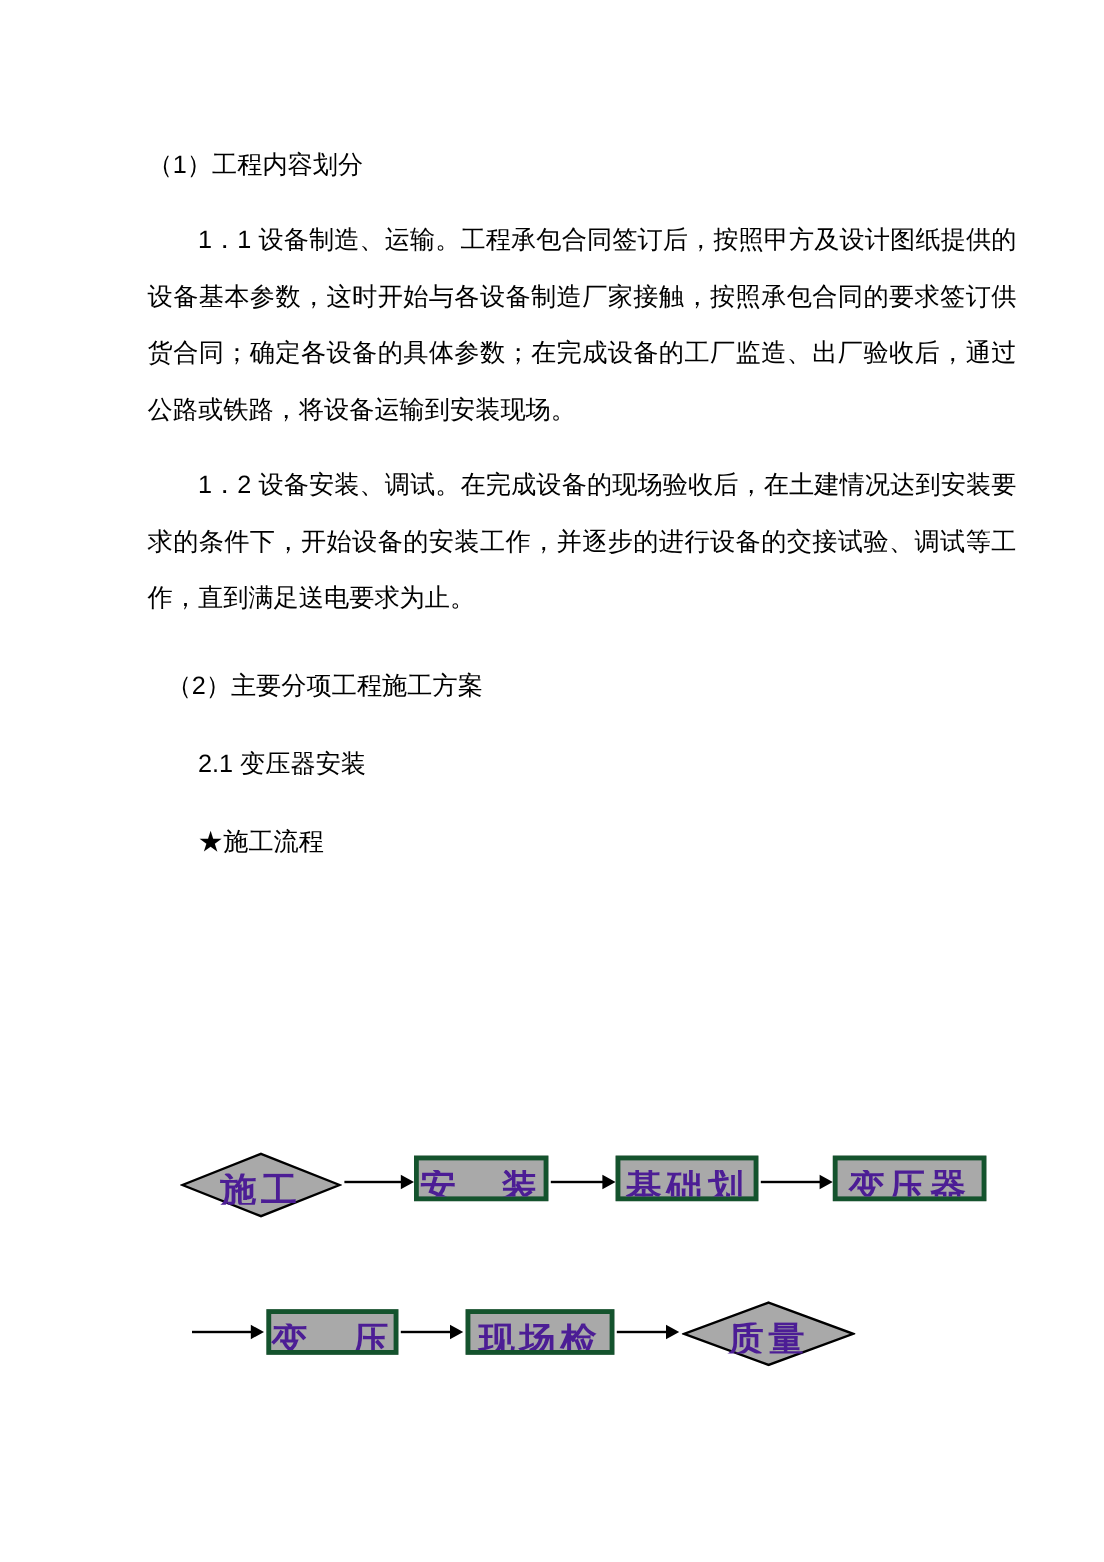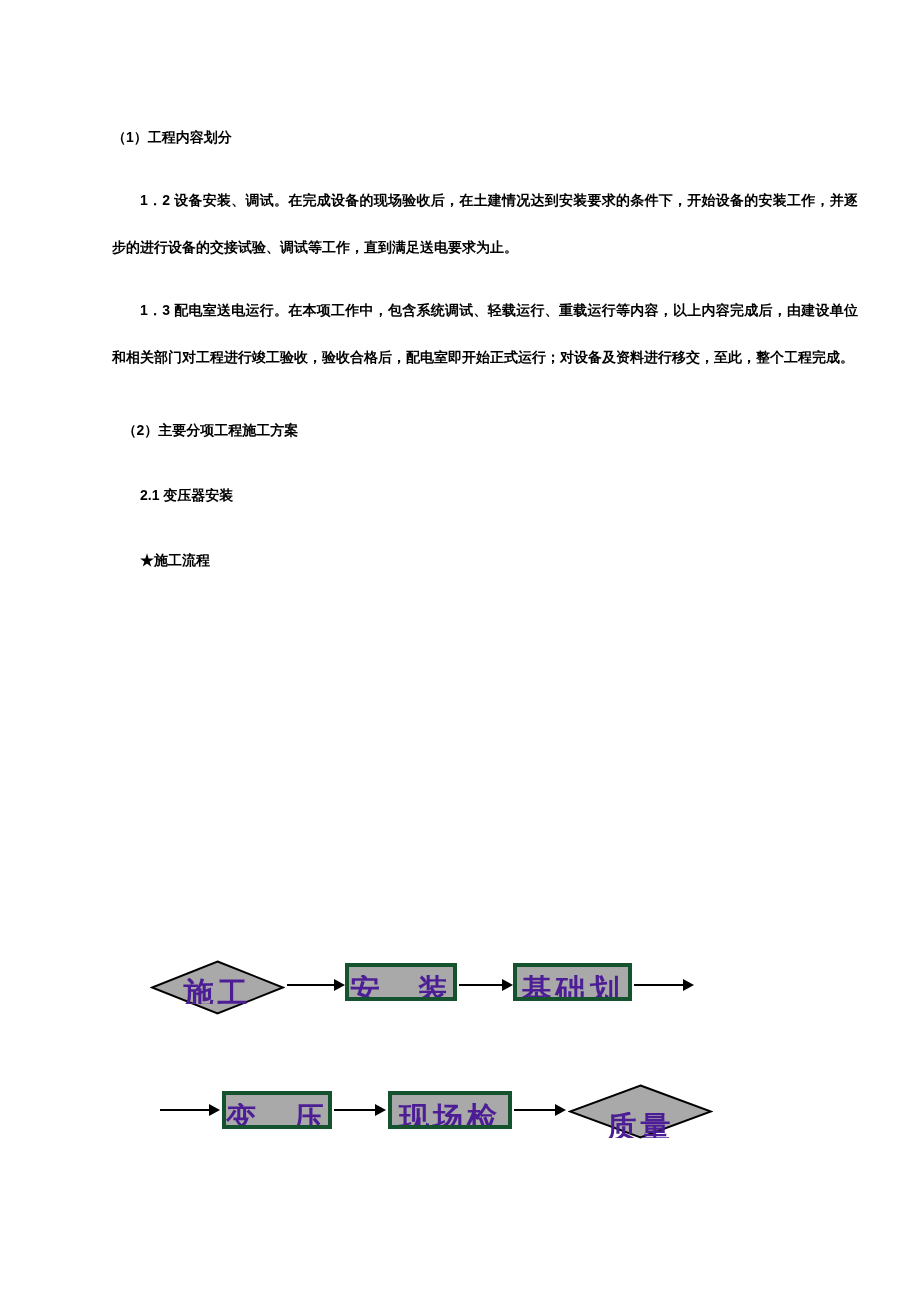--- a/index.html
+++ b/index.html
@@ -19,25 +19,25 @@
     z-index: 2;
   }
   .doc-title {
     text-align: center;
     font-size: 23px;
     font-weight: bold;
     line-height: 47px;
     margin: 0;
   }
   .para {
-    font-size: 14px;
-    font-weight: bold;
+    font-size: 21px;
+    font-weight: normal;
     line-height: 47px;
     text-align: justify;
-    margin: 0;
+    margin: 11px;
   }
   .h-sec1   { margin-top: 18px; }
   .body-par { margin-top: 16px; text-indent: 2em; }
   .h-sec2   { margin-top: 26px; text-indent: 0.75em; }
   .h-sub    { margin-top: 18px; text-indent: 2em; }
   .h-flow   { margin-top: 18px; text-indent: 2em; }
 
   .watermark {
     position: absolute;
     top: 598px;
@@ -91,22 +91,22 @@
   }
 </style>
 </head>
 <body>
 
 <div class="page">
 
 
   <div class="content">
     <p class="para h-sec1">（1）工程内容划分</p>
+    <p class="para body-par">1．1 设备制造、运输。工程承包合同签订后，按照甲方及设计图纸提供的设备基本参数，这时开始与各设备制造厂家接触，按照承包合同的要求签订供货合同；确定各设备的具体参数；在完成设备的工厂监造、出厂验收后，通过公路或铁路，将设备运输到安装现场。</p>
     <p class="para body-par">1．2 设备安装、调试。在完成设备的现场验收后，在土建情况达到安装要求的条件下，开始设备的安装工作，并逐步的进行设备的交接试验、调试等工作，直到满足送电要求为止。</p>
-    <p class="para body-par">1．3 配电室送电运行。在本项工作中，包含系统调试、轻载运行、重载运行等内容，以上内容完成后，由建设单位和相关部门对工程进行竣工验收，验收合格后，配电室即开始正式运行；对设备及资料进行移交，至此，整个工程完成。</p>
     <p class="para h-sec2">（2）主要分项工程施工方案</p>
     <p class="para h-sub">2.1 变压器安装</p>
     <p class="para h-flow">★施工流程</p>
   </div>
 
   <div class="flow">
 
     <div class="shape diamond-shape" style="left:150px; top:960px; width:135px; height:55px;">
       <svg viewBox="0 0 135 55" preserveAspectRatio="none">
         <polygon points="67.5,1.5 133,27.5 67.5,53.5 2,27.5" fill="#a9a9a9" stroke="#000000" stroke-width="2"></polygon>
@@ -127,20 +127,25 @@
     <div class="connector" style="left:459px; top:984px; width:44px;"></div>
 
     <div class="shape rect-shape" style="left:513px; top:963px; width:119px; height:38px;">
       <div class="lblclip" style="top:8px; height:25px;">
         <span>基础划</span>
       </div>
     </div>
 
     <div class="connector" style="left:634px; top:984px; width:50px;"></div>
 
+    <div class="shape rect-shape" style="left:694px; top:963px; width:128px; height:38px;">
+      <div class="lblclip" style="top:8px; height:25px;">
+        <span>变压器</span>
+      </div>
+    </div>
 
     <div class="connector" style="left:160px; top:1109px; width:50px;"></div>
 
     <div class="shape rect-shape" style="left:222px; top:1091px; width:110px; height:38px;">
       <div class="lblclip" style="top:8px; height:25px;">
         <span>变　压</span>
       </div>
     </div>
 
     <div class="connector" style="left:334px; top:1109px; width:42px;"></div>
@@ -150,19 +155,19 @@
         <span>现场检</span>
       </div>
     </div>
 
     <div class="connector" style="left:514px; top:1109px; width:42px;"></div>
 
     <div class="shape diamond-shape" style="left:568px; top:1084px; width:145px; height:55px;">
       <svg viewBox="0 0 145 55" preserveAspectRatio="none">
         <polygon points="72.5,1.5 143,27.5 72.5,53.5 2,27.5" fill="#a9a9a9" stroke="#000000" stroke-width="2"></polygon>
       </svg>
-      <div class="lblclip" style="top:28px; height:26px;text-align:center;">
+      <div class="lblclip" style="top:18px; height:26px;text-align:center;">
         <span>质量</span>
       </div>
     </div>
 
   </div>
 </div>
 
 </body></html>

